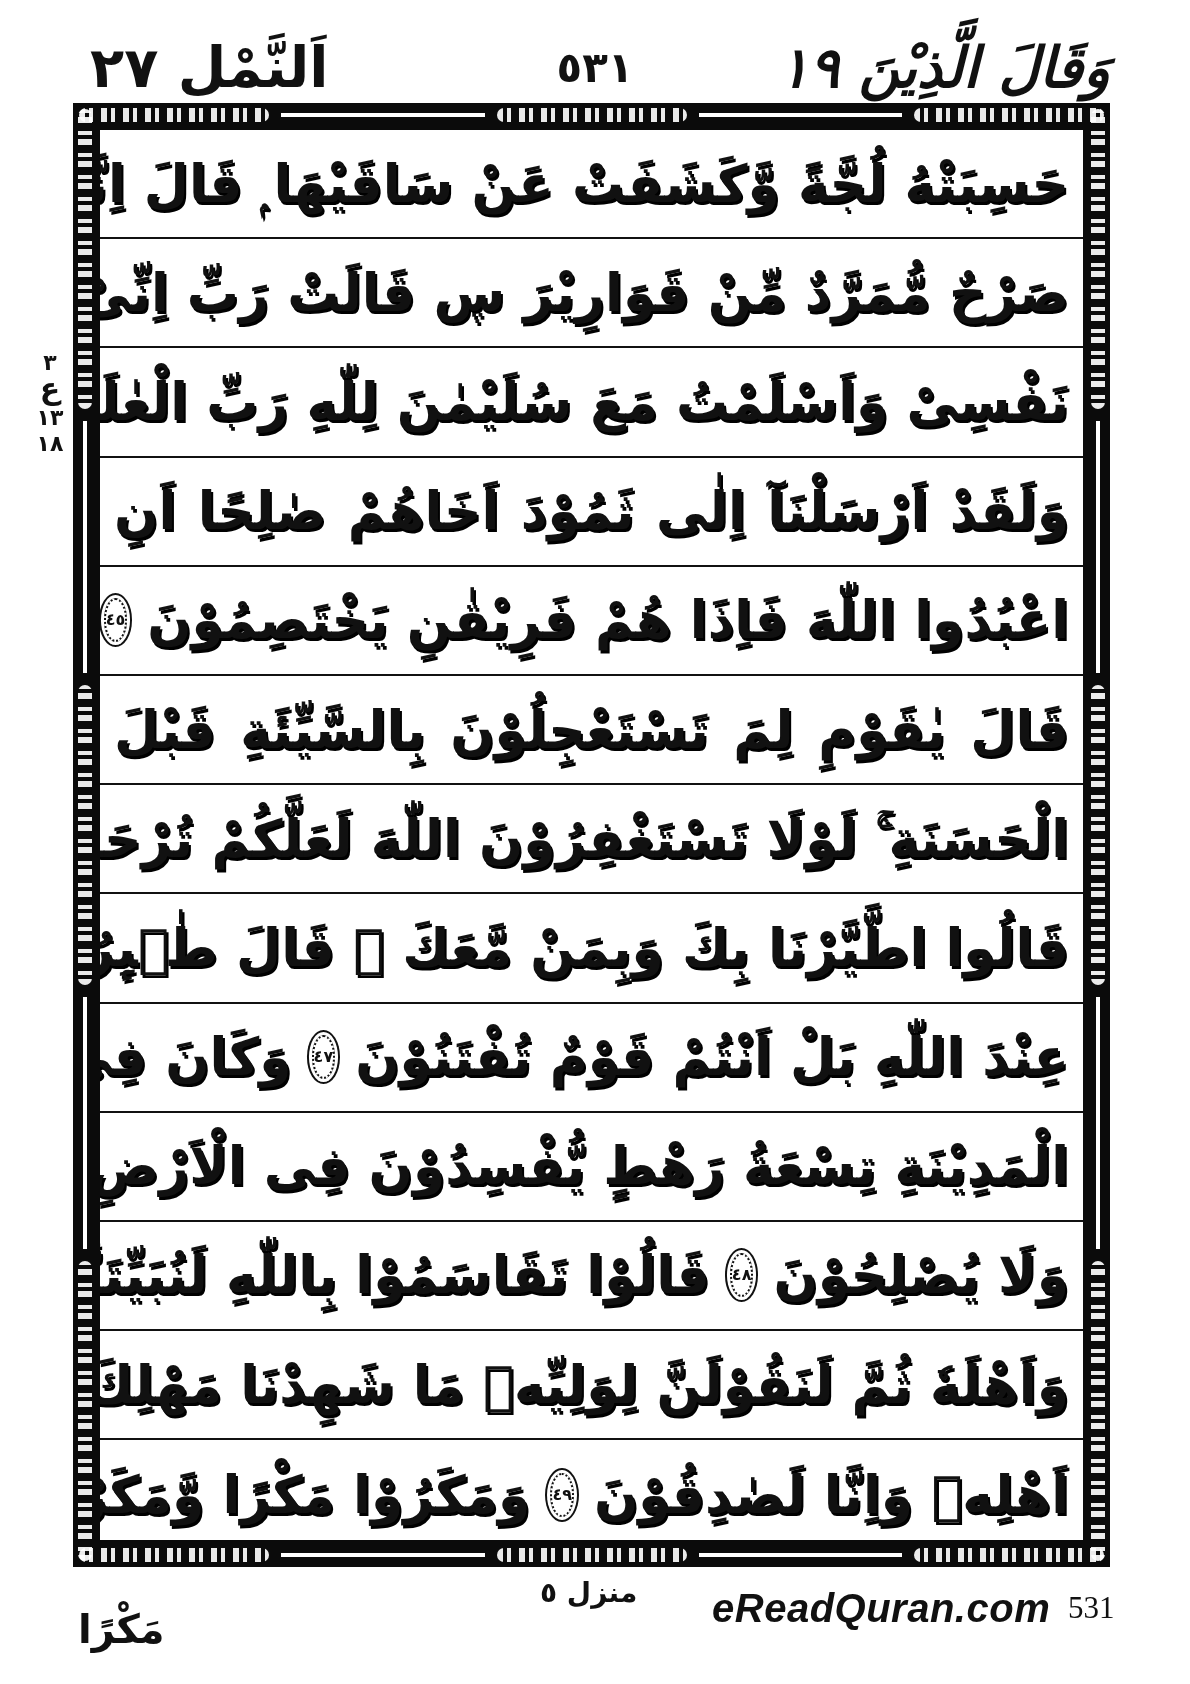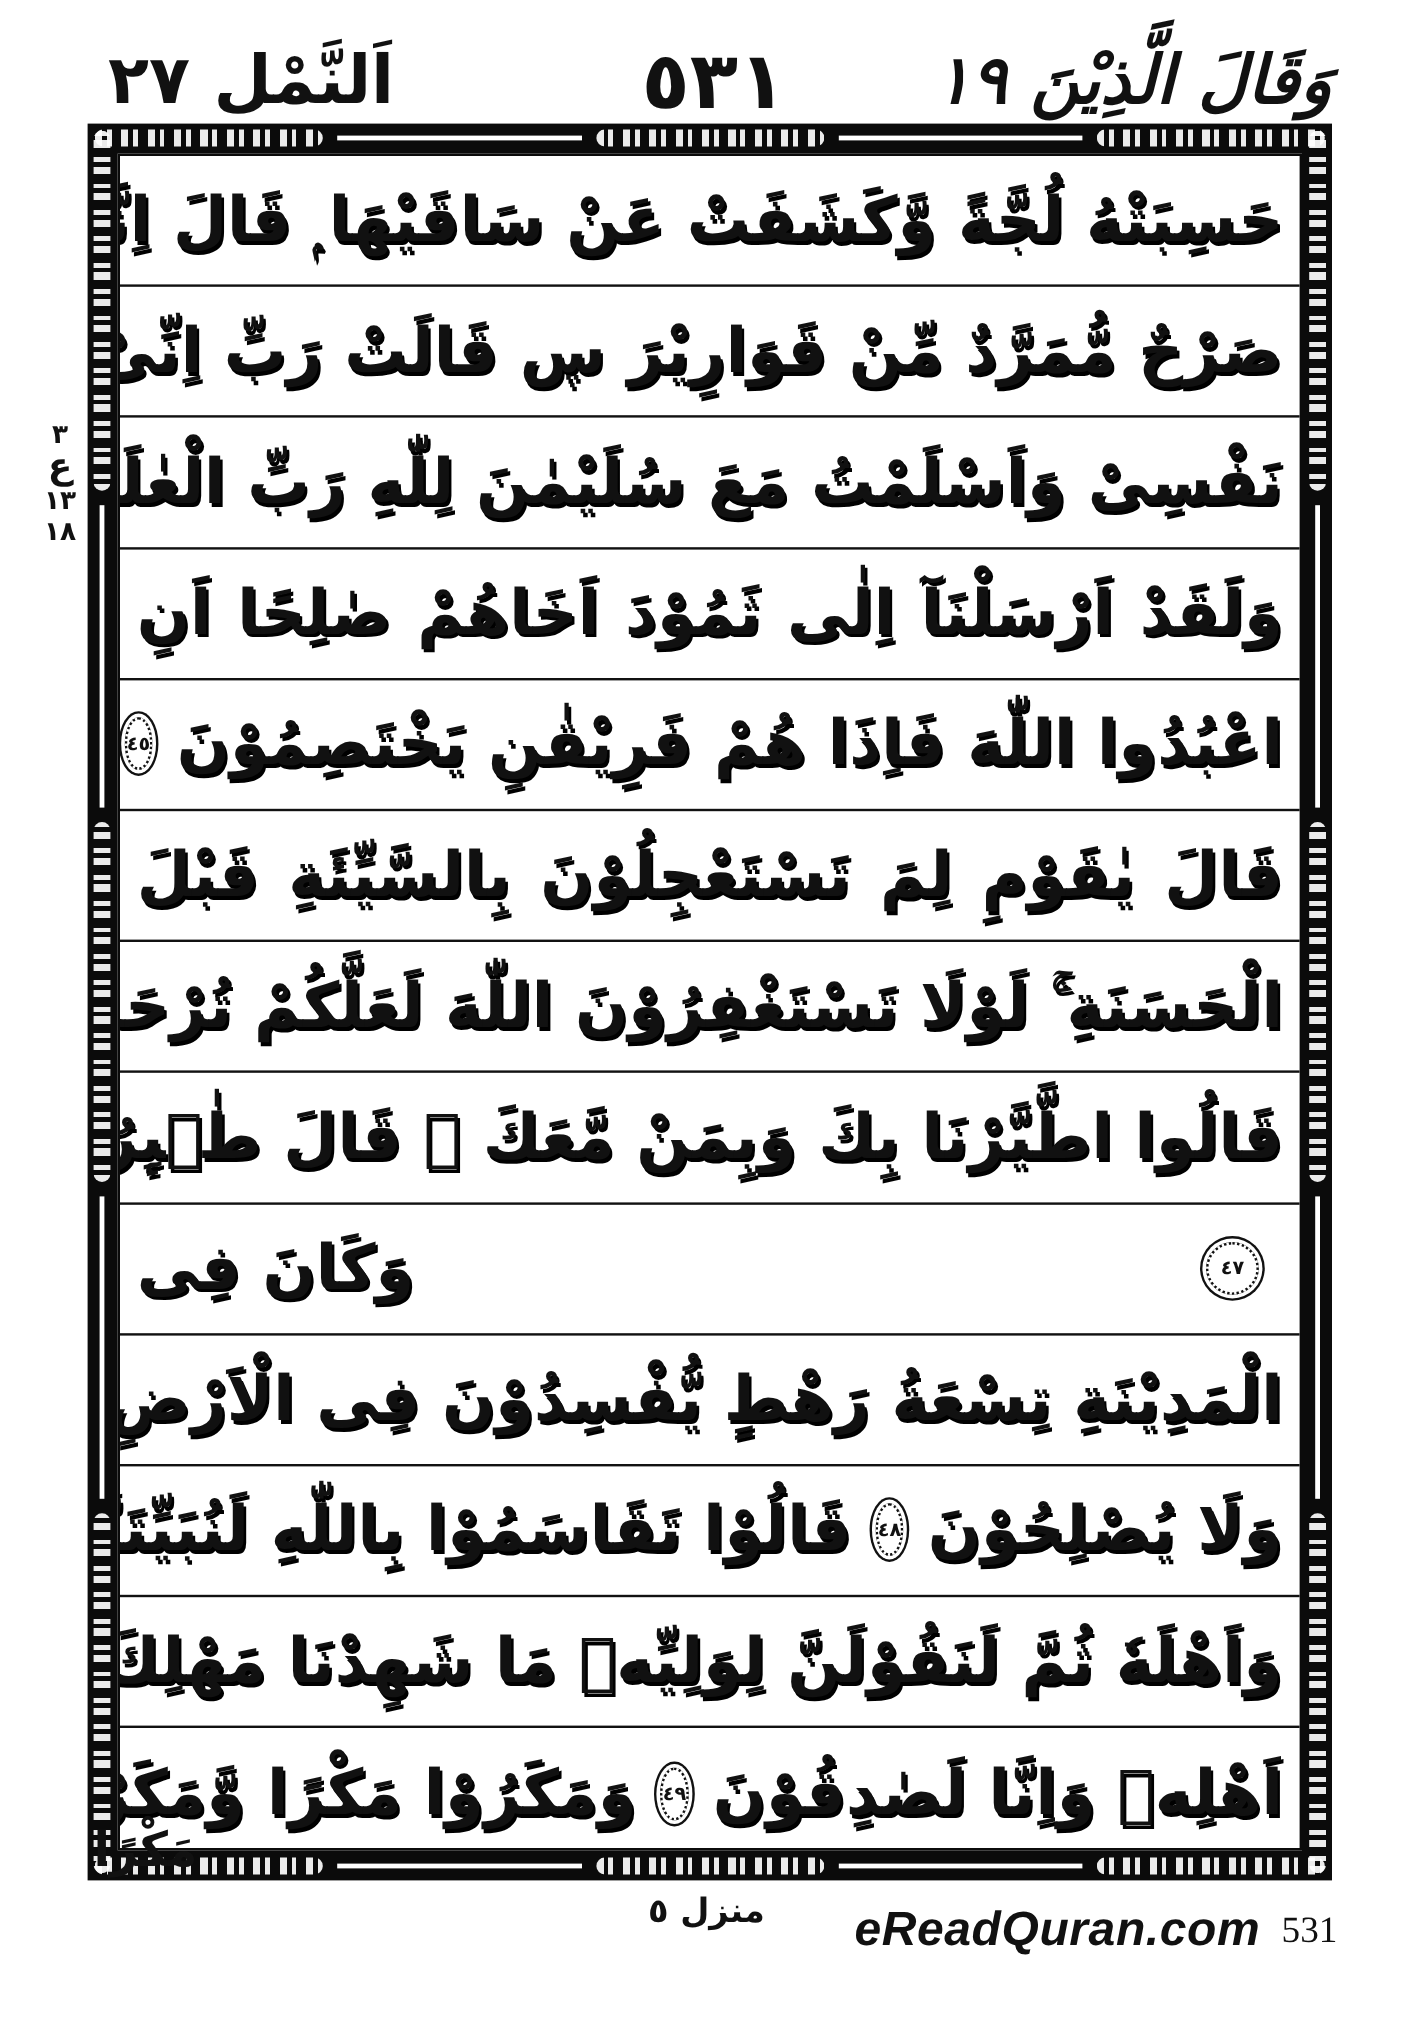--- a/index.html
+++ b/index.html
@@ -1,20 +1,20 @@
 <!DOCTYPE html>
 <html><head>
 <meta charset="utf-8">
 <style>
   html, body { margin:0; padding:0; background:#ffffff; }
   body { width:1190px; height:1684px; position:relative; overflow:hidden; font-family:"DejaVu Sans", sans-serif; color:#111; }
 
   .hdr { position:absolute; top:38px; height:60px; font-size:56px; font-weight:bold; line-height:60px; direction:rtl; white-space:nowrap; }
   .hdr-right { right:80px;font-style:italic; }
-  .hdr-center { left:0; width:1190px; text-align:center; font-size:66px; }
+  .hdr-center { left:0; width:1190px; text-align:center; font-size:42px; }
   .hdr-left { left:90px; }
 
   .frame { position:absolute; left:73px; top:103px; width:1037px; height:1464px; background:#0b0b0b; box-sizing:border-box; }
   .band-h { position:absolute; left:0; width:100%; height:24px; display:flex; align-items:center; }
   .band-h.top { top:0; } .band-h.bottom { bottom:0; }
   .band-v { position:absolute; top:0; height:100%; width:24px; display:flex; flex-direction:column; align-items:center; }
   .band-v.left { left:0; } .band-v.right { right:0; }
   .orn-h { flex:0 0 auto; height:14px; border-radius:7px; margin:0 6px;
            background: repeating-linear-gradient(90deg, #fff 0 6px, transparent 6px 10px, #fff 10px 14px, transparent 14px 22px);
            opacity:.92; }
@@ -30,21 +30,21 @@
          text-shadow: 2px 3px 0 #000; }
   .row:last-child { border-bottom:none; }
   .row .txt { flex:1 1 auto; text-align:justify; text-align-last:justify; }
   .ayah { display:inline-flex; align-items:center; justify-content:center; width:40px; height:40px; border-radius:50%;
           border:2px dotted #111; box-shadow:0 0 0 3px #fff, 0 0 0 5px #111; font-size:16px; font-weight:bold; margin:0 20px; text-shadow:none; vertical-align:middle; }
 
   .margin-mark { position:absolute; left:28px; top:350px; width:44px; text-align:center; font-weight:bold; font-size:22px; line-height:26px; direction:rtl; }
   .margin-mark .ain { font-size:30px; }
 
   .ftr { position:absolute; white-space:nowrap; }
-  .ftr-catch { left:78px; top:1519px; font-size:40px; font-weight:bold; direction:rtl; }
+  .ftr-catch { left:78px; top:1606px; font-size:40px; font-weight:bold; direction:rtl; }
   .ftr-manzil { left:540px; top:1576px; font-size:28px; font-weight:bold; direction:rtl; }
   .ftr-site { left:712px; top:1586px; font-family:"Liberation Sans", sans-serif; font-size:40px; font-weight:bold; letter-spacing:0.5px;font-style:italic; }
   .ftr-num { left:1068px; top:1590px; font-family:"Liberation Serif", serif; font-size:31px;text-align:center; }
 </style>
 </head>
 <body>
 
 <div class="hdr hdr-right">وَقَالَ الَّذِيْنَ ١٩</div>
 <div class="hdr hdr-center">٥٣١</div>
 <div class="hdr hdr-left">اَلنَّمْل ٢٧</div>
@@ -108,20 +108,21 @@
     <div class="row">
         <span class="txt">قَالَ يٰقَوْمِ لِمَ تَسْتَعْجِلُوْنَ بِالسَّيِّئَةِ قَبْلَ</span>
       </div>
     <div class="row">
         <span class="txt">الْحَسَنَةِ ۚ لَوْلَا تَسْتَغْفِرُوْنَ اللّٰهَ لَعَلَّكُمْ تُرْحَمُوْنَ</span>
       </div>
     <div class="row">
         <span class="txt">قَالُوا اطَّيَّرْنَا بِكَ وَبِمَنْ مَّعَكَ ۭ قَالَ طٰۗىِٕرُكُمْ</span>
       </div>
     <div class="row">
+        <span class="txt">عِنْدَ اللّٰهِ بَلْ اَنْتُمْ قَوْمٌ تُفْتَنُوْنَ</span>
         <span class="ayah">٤٧</span>
         <span>وَكَانَ فِى</span>
       </div>
     <div class="row">
         <span class="txt">الْمَدِيْنَةِ تِسْعَةُ رَهْطٍ يُّفْسِدُوْنَ فِى الْاَرْضِ</span>
       </div>
     <div class="row">
         <span>وَلَا يُصْلِحُوْنَ</span>
         <span class="ayah">٤٨</span>
         <span class="txt">قَالُوْا تَقَاسَمُوْا بِاللّٰهِ لَنُبَيِّتَنَّهٗ</span>

